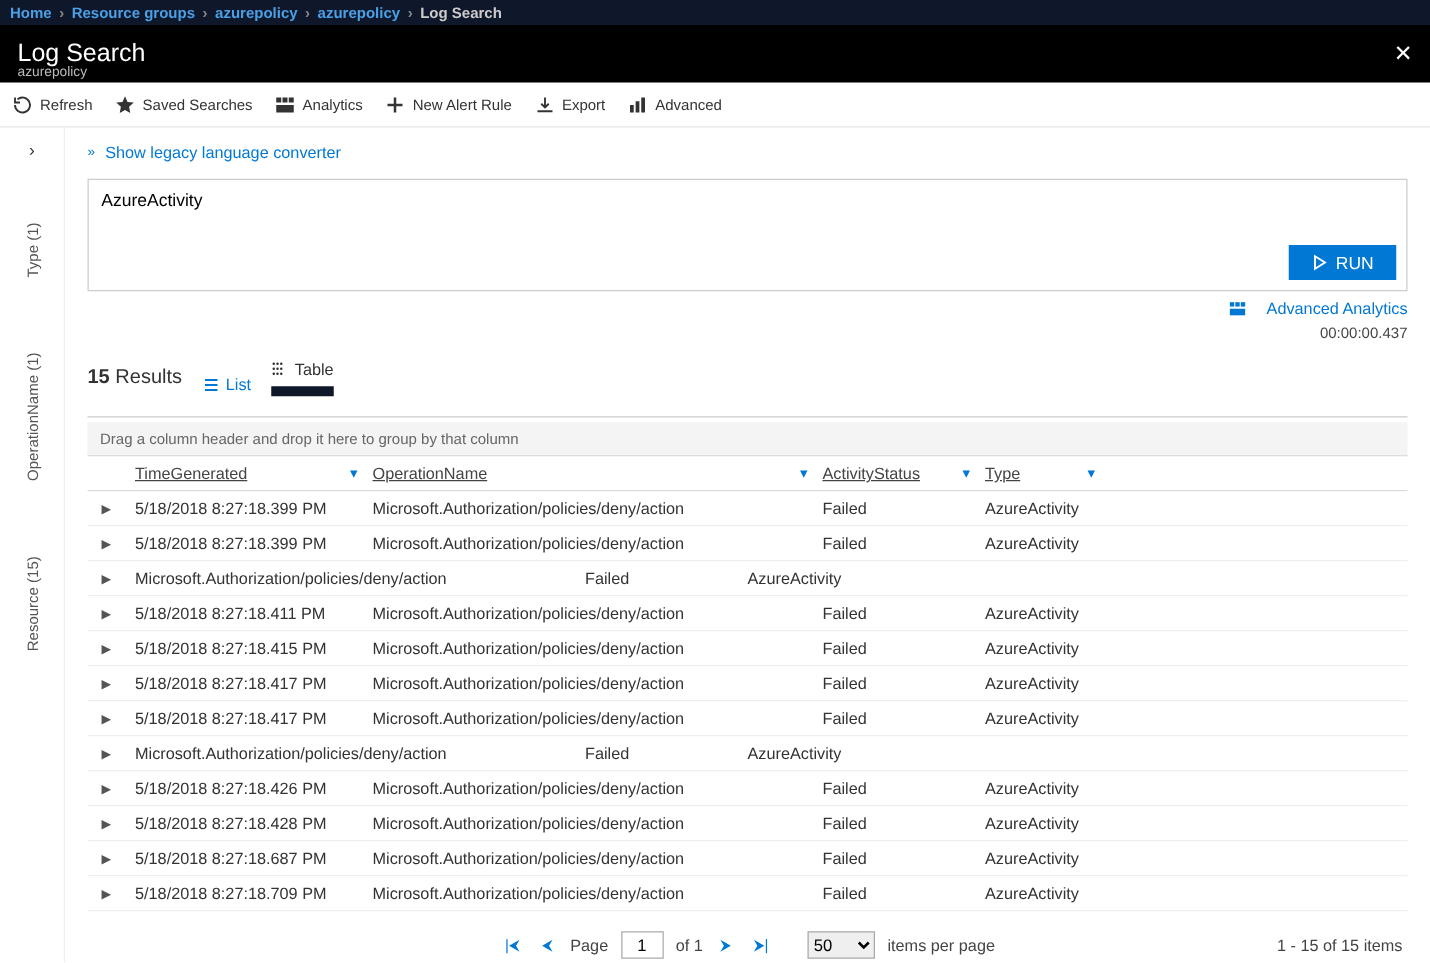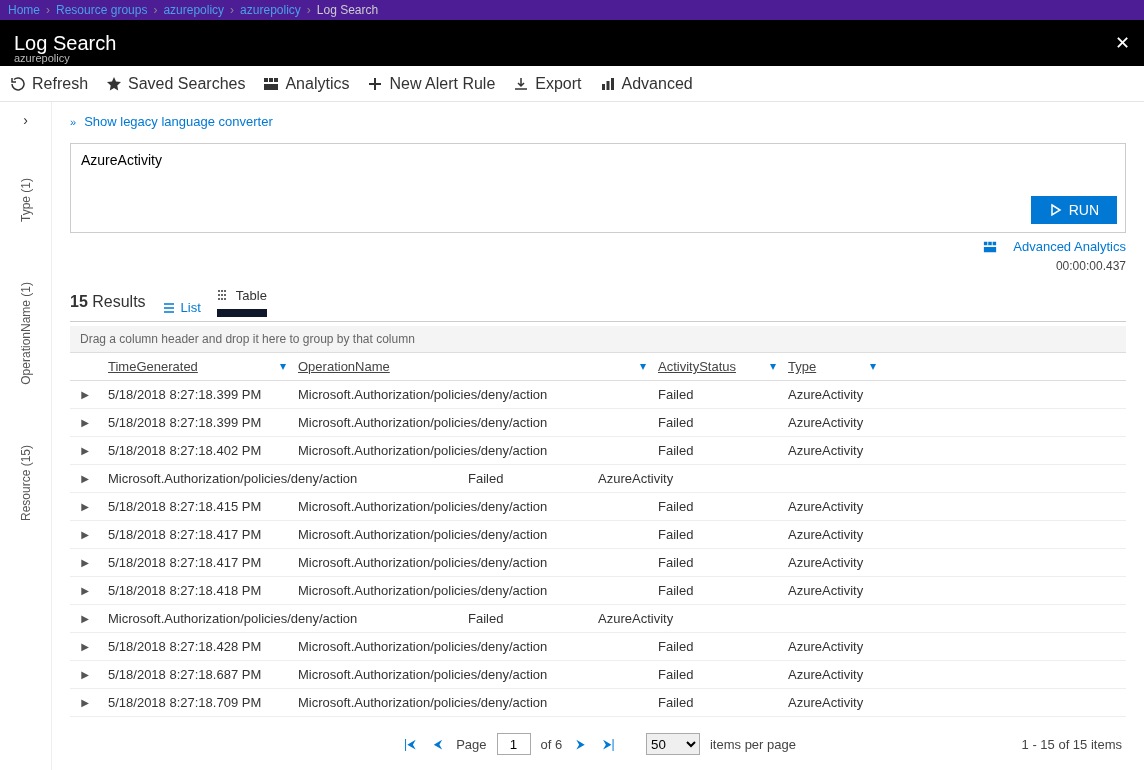--- a/index.html
+++ b/index.html
@@ -1,32 +1,32 @@
 <!DOCTYPE html>
 <html><head>
 <meta charset="utf-8">
 <style>
 * { margin:0; padding:0; box-sizing:border-box; font-family:"Segoe UI",Arial,sans-serif; }
 body { background:#fff; width:1144px; height:770px; overflow:hidden; font-size:13px; color:#333; }
 
 
-.breadcrumb { background:#4c1d95; color:#fff; height:20px; display:flex; align-items:center; padding:0 8px; font-size:12px; }
+.breadcrumb { background:#0f172a; color:#fff; height:20px; display:flex; align-items:center; padding:0 8px; font-size:12px;font-weight:bold; }
 .breadcrumb a { color:#4aa0e6; text-decoration:none; }
 .breadcrumb .sep { color:#888; margin:0 6px; }
 .breadcrumb .cur { color:#ccc; }
 
 
 .titlebar { background:#000; color:#fff; height:46px; display:flex; align-items:center; padding:0 14px; position:relative; }
 .titlebar .title { font-size:20px; font-weight:400; }
 .titlebar .sub { position:absolute; top:32px; left:14px; font-size:11px; color:#bbb; }
 .titlebar .close { margin-left:auto; font-size:18px; cursor:pointer; }
 
 
 .toolbar { background:#fff; height:36px; border-bottom:1px solid #e5e5e5; display:flex; align-items:center; padding:0 10px; gap:18px; }
-.toolbar .tbtn { display:flex; align-items:center; gap:6px; font-size:16px; cursor:pointer; }
+.toolbar .tbtn { display:flex; align-items:center; gap:6px; font-size:12px; cursor:pointer; }
 .toolbar .tbtn svg, .toolbar .tbtn .ic { width:16px; height:16px; }
 
 
 .main { display:flex; height:calc(770px - 20px - 46px - 36px); }
 .leftcol { width:52px; border-right:1px solid #eee; display:flex; flex-direction:column; align-items:center; padding-top:10px; position:relative; }
 .leftcol .chev { font-size:14px; cursor:pointer; margin-bottom:20px; }
 .leftcol .vtab { writing-mode:vertical-rl; transform:rotate(180deg); font-size:12px; color:#555; margin:30px 0; cursor:pointer; }
 
 .content { flex:1; padding:12px 18px 0 18px; position:relative; }
 
@@ -35,21 +35,21 @@
 
 .querybox { border:1px solid #ccc; padding:8px 10px; position:relative; height:90px; }
 .querybox textarea { border:none; outline:none; resize:none; width:100%; height:50px; font-size:14px; font-family:inherit; }
 .runbtn { position:absolute; right:8px; bottom:8px; background:#0078d4; color:#fff; border:none; padding:6px 18px; font-size:14px; display:flex; align-items:center; gap:6px; cursor:pointer; }
 .runbtn svg { width:14px; height:14px; }
 
 .advline { display:flex; justify-content:flex-end; align-items:center; gap:4px; margin-top:6px; position:relative; }
 .advline .adv { color:#0078d4; display:flex; align-items:center; gap:16px; font-size:13px; cursor:pointer;justify-content:flex-end; }
 .advline .time { position:absolute; right:0; top:20px; font-size:12px; color:#444; }
 
-.resultsbar { display:flex; align-items:center; gap:16px; margin-top:28px; border-bottom:1px solid #ccc; padding-bottom:0; }
+.resultsbar { display:flex; align-items:center; gap:16px; margin-top:28px; border-bottom:1px solid #ccc; padding-bottom:12px; }
 .resultsbar .count { font-size:16px; }
 .resultsbar .count b { font-weight:600; }
 .resultsbar .vbtn { display:flex; align-items:center; gap:5px; font-size:13px; cursor:pointer; padding-bottom:6px; }
 .resultsbar .vbtn.list { color:#0078d4;margin-top:18px; }
 .resultsbar .vbtn.table { color:#333; border-bottom:8px solid #0f172a; margin-bottom:-1px; }
 
 .grouphint { background:#f4f4f4; color:#666; font-size:12px; padding:6px 10px; border-bottom:1px solid #ddd; margin-top:4px; }
 
 .gridhead { display:flex; align-items:center; border-bottom:1px solid #ddd; font-size:13px; color:#444; }
 .gridhead .hcell { padding:6px 8px; position:relative;text-decoration:underline; }
@@ -221,27 +221,27 @@
         </div>
         <div class="row">
           <div class="cell exp">▶</div>
           <div class="cell col-time">5/18/2018 8:27:18.399 PM</div>
           <div class="cell col-op">Microsoft.Authorization/policies/deny/action</div>
           <div class="cell col-stat">Failed</div>
           <div class="cell col-type">AzureActivity</div>
         </div>
         <div class="row">
           <div class="cell exp">▶</div>
-          <div class="cell col-time">5/18/2018 8:27:18.402 PM</div>
-          <div class="cell col-op">Microsoft.Authorization/policies/deny/action</div>
-          <div class="cell col-stat">Failed</div>
-          <div class="cell col-type">AzureActivity</div>
-        </div>
-        <div class="row">
-          <div class="cell exp">▶</div>
+          <div class="cell col-op">Microsoft.Authorization/policies/deny/action</div>
+          <div class="cell col-stat">Failed</div>
+          <div class="cell col-type">AzureActivity</div>
+        </div>
+        <div class="row">
+          <div class="cell exp">▶</div>
+          <div class="cell col-time">5/18/2018 8:27:18.411 PM</div>
           <div class="cell col-op">Microsoft.Authorization/policies/deny/action</div>
           <div class="cell col-stat">Failed</div>
           <div class="cell col-type">AzureActivity</div>
         </div>
         <div class="row">
           <div class="cell exp">▶</div>
           <div class="cell col-time">5/18/2018 8:27:18.415 PM</div>
           <div class="cell col-op">Microsoft.Authorization/policies/deny/action</div>
           <div class="cell col-stat">Failed</div>
           <div class="cell col-type">AzureActivity</div>
@@ -255,27 +255,27 @@
         </div>
         <div class="row">
           <div class="cell exp">▶</div>
           <div class="cell col-time">5/18/2018 8:27:18.417 PM</div>
           <div class="cell col-op">Microsoft.Authorization/policies/deny/action</div>
           <div class="cell col-stat">Failed</div>
           <div class="cell col-type">AzureActivity</div>
         </div>
         <div class="row">
           <div class="cell exp">▶</div>
-          <div class="cell col-time">5/18/2018 8:27:18.418 PM</div>
-          <div class="cell col-op">Microsoft.Authorization/policies/deny/action</div>
-          <div class="cell col-stat">Failed</div>
-          <div class="cell col-type">AzureActivity</div>
-        </div>
-        <div class="row">
-          <div class="cell exp">▶</div>
+          <div class="cell col-op">Microsoft.Authorization/policies/deny/action</div>
+          <div class="cell col-stat">Failed</div>
+          <div class="cell col-type">AzureActivity</div>
+        </div>
+        <div class="row">
+          <div class="cell exp">▶</div>
+          <div class="cell col-time">5/18/2018 8:27:18.426 PM</div>
           <div class="cell col-op">Microsoft.Authorization/policies/deny/action</div>
           <div class="cell col-stat">Failed</div>
           <div class="cell col-type">AzureActivity</div>
         </div>
         <div class="row">
           <div class="cell exp">▶</div>
           <div class="cell col-time">5/18/2018 8:27:18.428 PM</div>
           <div class="cell col-op">Microsoft.Authorization/policies/deny/action</div>
           <div class="cell col-stat">Failed</div>
           <div class="cell col-type">AzureActivity</div>
@@ -294,21 +294,21 @@
           <div class="cell col-stat">Failed</div>
           <div class="cell col-type">AzureActivity</div>
         </div>
       </div>
 
     <div class="pager">
       <span class="nav">|⮜</span>
       <span class="nav">⮜</span>
       <span>Page</span>
       <input value="1" style="">
-      <span>of 6</span>
+      <span>of 1</span>
       <span class="nav">⮞</span>
       <span class="nav">⮞|</span>
       &nbsp;&nbsp;
       <select><option>50</option></select>
       <span>items per page</span>
       <span class="summary">1 - 15 of 15 items</span>
     </div>
   </div>
 </div>
 

